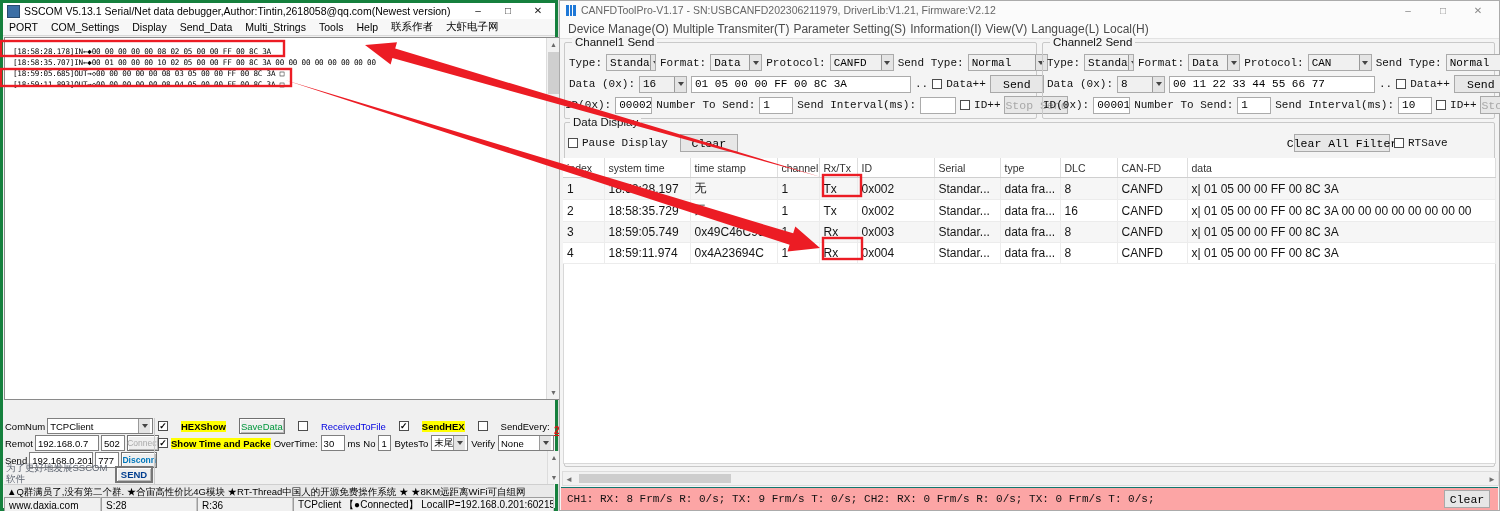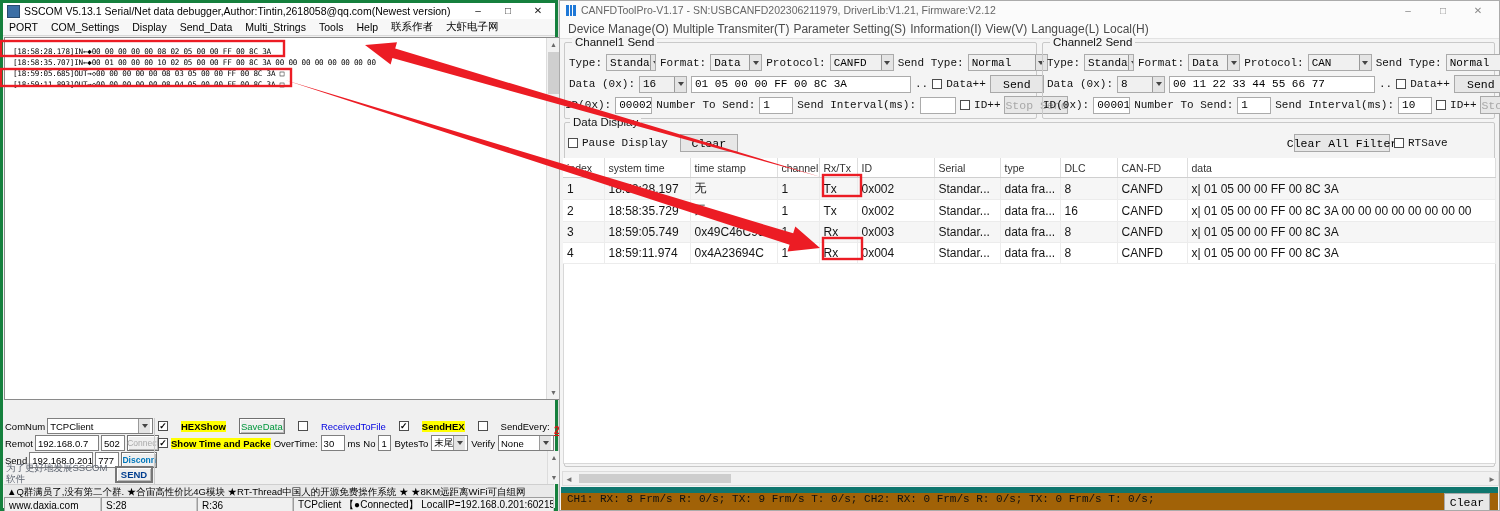--- a/index.html
+++ b/index.html
@@ -75,22 +75,22 @@
   .cbtn.dis{color:#a8a8a8}
   .tbl{position:absolute;border-collapse:collapse;table-layout:fixed;background:#fff;
        font-family:"Liberation Sans",sans-serif}
   .tbl th{font-size:10.5px;font-weight:normal;color:#333;text-align:left;padding:2px 4px;
           border-right:1px solid #dedede;border-bottom:1px solid #cfcfcf;height:15px;
           white-space:nowrap;overflow:hidden}
   .tbl td{font-size:12px;color:#151515;padding:2px 4px;border-right:1px solid #ececec;
           border-bottom:1px solid #ececec;height:16px;white-space:nowrap;overflow:hidden}
   .tbl tr:nth-child(even) td{background:#f6f6f6}
   .hsb{position:absolute;background:#f1f1f1;border:1px solid #dcdcdc;box-sizing:border-box}
-  .statusR{position:absolute;left:1px;right:1px;top:486px;height:23px;background:#a16207;
-           border-top:6px solid #0f766e;display:flex;align-items:flex-start;box-sizing:border-box}
+  .statusR{position:absolute;left:1px;right:1px;top:486px;height:23px;background:#fca5a5;
+           border-top:1px solid #0f766e;display:flex;align-items:center;box-sizing:border-box}
   .statusR .t{font-family:"Liberation Mono",monospace;font-size:11px;color:#111;padding-left:6px;
               white-space:nowrap;overflow:hidden;flex:1}
   .overlay{position:absolute;left:0;top:0;width:1500px;height:511px;pointer-events:none;z-index:40}
   .badge2{position:absolute;left:551px;top:422px;font-size:10px;font-weight:bold;color:#e01010;
           text-decoration:underline}
   .appicon{width:11px;height:11px;background:#3b6ea5;border:1px solid #27496e;flex:none}
   .cicon{width:10px;height:11px;flex:none;display:flex;gap:1px}
   .cicon i{display:block;width:3px;background:#1e78d7}
   .divline{position:absolute;background:#c9c9c9}
 </style>

